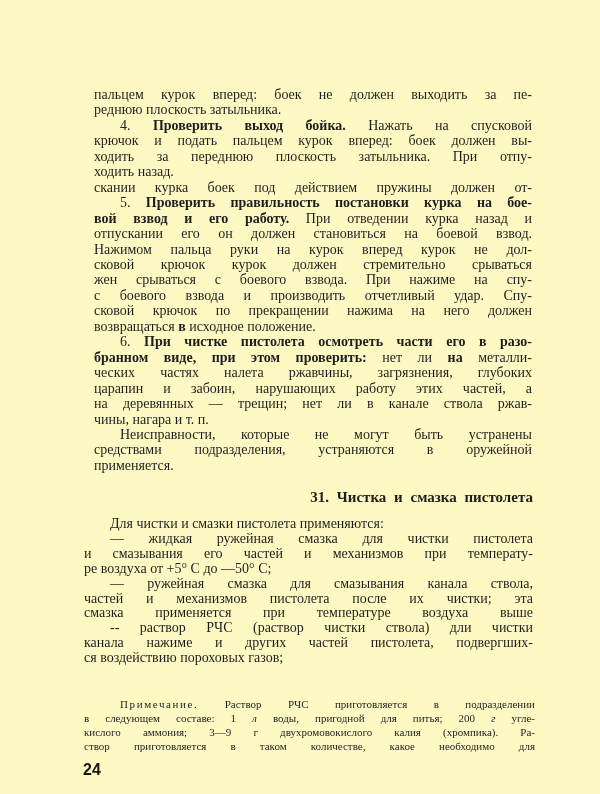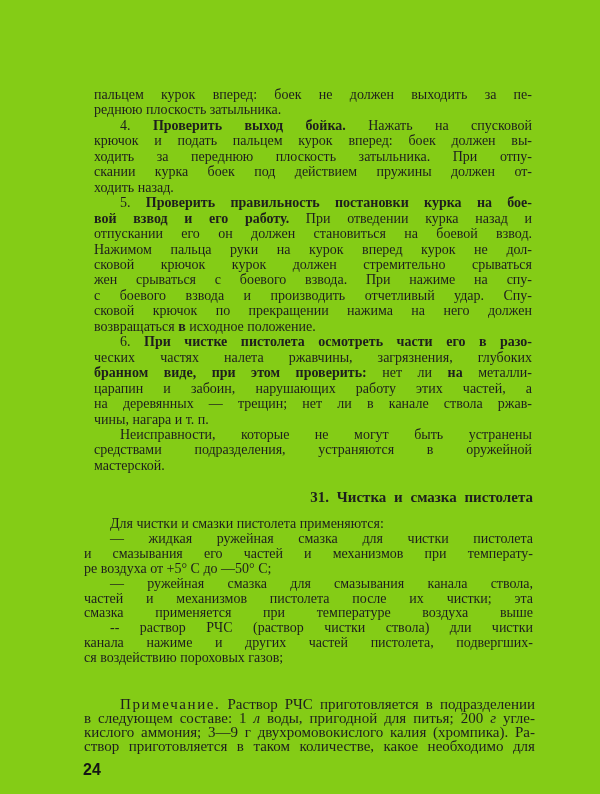--- a/index.html
+++ b/index.html
@@ -1,36 +1,36 @@
 <!DOCTYPE html>
 <html><head>
 <meta charset="utf-8">
 <style>
   html,body{margin:0;padding:0;background:#ffffff;}
   .book-page{
     position:relative;
     width:600px;height:794px;
-    background:#84cc16;
+    background:#fef9c3;
     font-family:"Liberation Serif","DejaVu Serif",serif;
     color:#1e1e1e;
     overflow:hidden;
   }
   
   .sec-top{
     position:absolute;left:94px;top:87px;width:438px;
     font-size:14px;line-height:15.45px;
   }
   
   .sec-bottom{
     position:absolute;left:84px;top:517px;width:449px;
     font-size:14px;line-height:14.9px;font-family:Liberation Serif, serif;
   }
   .sec-note{
     position:absolute;left:84px;top:697px;width:451px;
-    font-size:15px;line-height:14px;
+    font-size:11px;line-height:14px;
   }
   .line{
     text-align:justify;
     text-align-last:justify;
     text-justify:inter-word;
   }
   .line.last{text-align-last:left;}
   .blk .line:first-child{text-indent:26px;}
   .blk.noind .line:first-child{text-indent:0;}
   .sec-note .blk .line:first-child{text-indent:36px;}
@@ -54,46 +54,46 @@
 <div class="book-page">
   <div class="sec-top">
       <div class="blk noind">
         <div class="line"><span>пальцем курок вперед: боек не должен выходить за пе-</span></div>
         <div class="line last"><span>реднюю плоскость затыльника.</span></div>
       </div>
       <div class="blk">
         <div class="line"><span>4. </span><span class="b">Проверить выход бойка.</span><span> Нажать на спусковой</span></div>
         <div class="line"><span>крючок и подать пальцем курок вперед: боек должен вы-</span></div>
         <div class="line"><span>ходить за переднюю плоскость затыльника. При отпу-</span></div>
+        <div class="line last"><span>ходить назад.</span></div>
         <div class="line"><span>скании курка боек под действием пружины должен от-</span></div>
-        <div class="line last"><span>ходить назад.</span></div>
       </div>
       <div class="blk">
         <div class="line"><span>5. </span><span class="b">Проверить правильность постановки курка на бое-</span></div>
         <div class="line"><span class="b">вой взвод и его работу.</span><span> При отведении курка назад и</span></div>
         <div class="line"><span>отпускании его он должен становиться на боевой взвод.</span></div>
         <div class="line"><span>Нажимом пальца руки на курок вперед курок не дол-</span></div>
         <div class="line"><span>сковой крючок курок должен стремительно срываться</span></div>
         <div class="line"><span>жен срываться с боевого взвода. При нажиме на спу-</span></div>
         <div class="line"><span>с боевого взвода и производить отчетливый удар. Спу-</span></div>
         <div class="line"><span>сковой крючок по прекращении нажима на него должен</span></div>
         <div class="line last"><span>возвращаться </span><span class="b">в</span><span> исходное положение.</span></div>
       </div>
       <div class="blk">
         <div class="line"><span>6. </span><span class="b">При чистке пистолета осмотреть части его в разо-</span></div>
+        <div class="line"><span class="b">бранном виде, при этом проверить:</span><span> нет ли </span><span class="b">на</span><span> металли-</span></div>
         <div class="line"><span>ческих частях налета ржавчины, загрязнения, глубоких</span></div>
-        <div class="line"><span class="b">бранном виде, при этом проверить:</span><span> нет ли </span><span class="b">на</span><span> металли-</span></div>
         <div class="line"><span>царапин и забоин, нарушающих работу этих частей, а</span></div>
         <div class="line"><span>на деревянных — трещин; нет ли в канале ствола ржав-</span></div>
         <div class="line last"><span>чины, нагара и т. п.</span></div>
       </div>
       <div class="blk">
         <div class="line"><span>Неисправности, которые не могут быть устранены</span></div>
         <div class="line"><span>средствами подразделения, устраняются в оружейной</span></div>
-        <div class="line last"><span>мастерской.</span></div>
+        <div class="line last"><span>применяется.</span></div>
       </div>
     </div>
 
   <div class="section-heading">31. Чистка и смазка пистолета</div>
 
   <div class="sec-bottom">
       <div class="blk">
         <div class="line last"><span>Для чистки и смазки пистолета применяются:</span></div>
       </div>
       <div class="blk">

